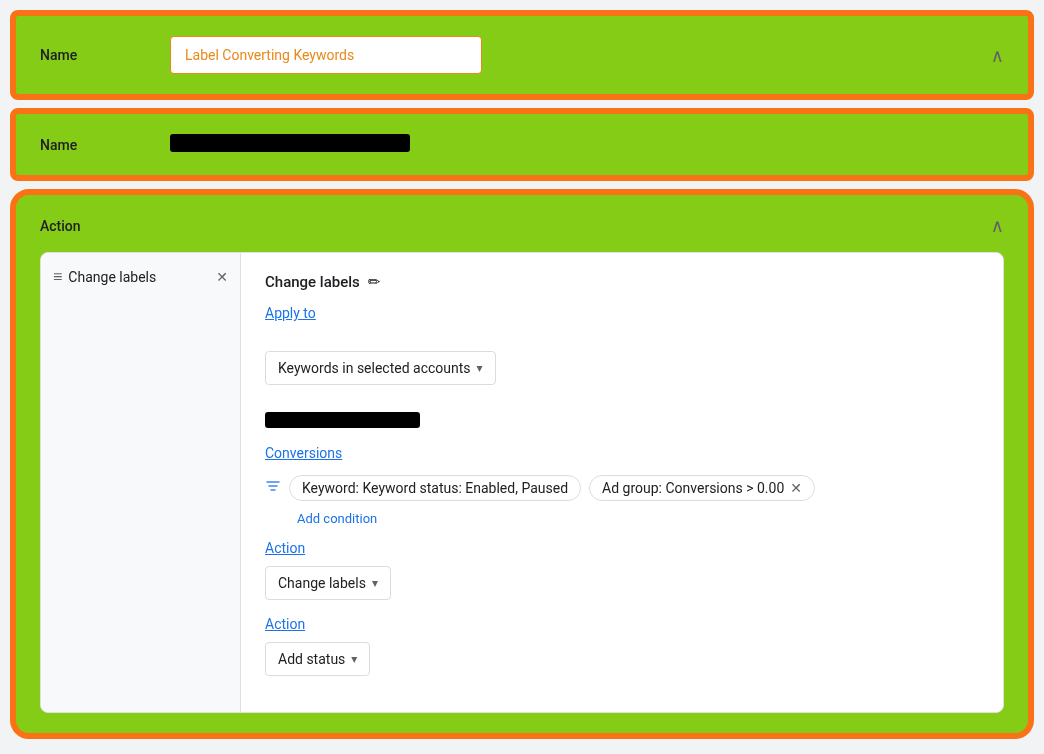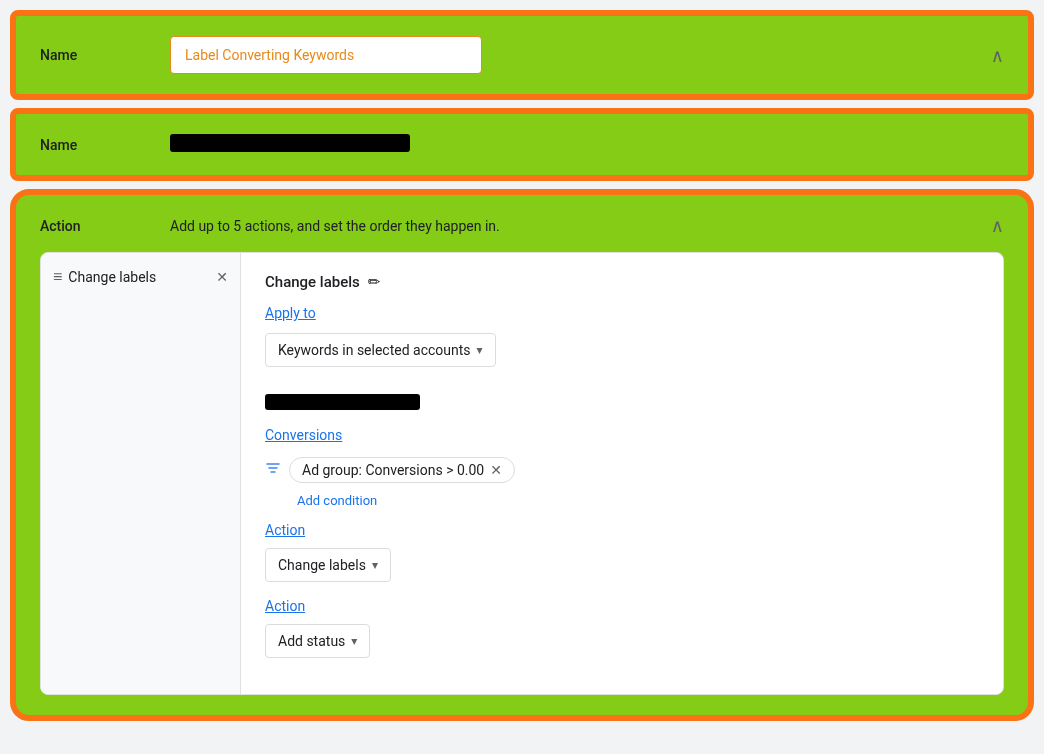--- a/index.html
+++ b/index.html
@@ -158,21 +158,21 @@
       color: #5f6368;
       font-size: 16px;
       cursor: pointer;
     }
 
     .section-link {
       font-size: 14px;
       color: #1a73e8;
       text-decoration: underline;
       cursor: pointer;
-      margin-bottom: 12px;
+      margin-bottom: 30px;
       display: inline-block;
     }
 
     .dropdown-btn {
       display: flex;
       align-items: center;
       border: 1px solid #dadce0;
       border-radius: 4px;
       padding: 8px 12px;
       background: #fff;
@@ -291,21 +291,20 @@
     <div class="card-label">Name</div>
     <div class="card-content">
       <span class="owner-redacted"></span>
     </div>
   </div>
 </div>
 
 <div class="card action-card">
   <div class="action-header">
     <div class="action-title">Action</div>
-    <div class="action-desc">Add up to 5 actions, and set the order they happen in.</div>
     <div class="card-chevron">∧</div>
   </div>
 
   <div class="action-body">
 
     <div class="action-sidebar">
       <span class="drag-icon">≡</span>
       <span class="sidebar-label">Change labels</span>
       <button class="remove-btn">
         <span>✕</span>
@@ -338,20 +337,23 @@
       
       <a class="conditions-link">Conversions</a>
 
       <div class="conditions-row">
         <span class="filter-icon">
           <svg width="16" height="16" viewBox="0 0 16 16" fill="none" xmlns="http://www.w3.org/2000/svg">
             <path d="M2 4h12M4 8h8M6 12h4" stroke="#4285f4" stroke-width="1.5" stroke-linecap="round"></path>
           </svg>
         </span>
 
+        <div class="condition-chip">
+          <span>Keyword: Keyword status: Enabled, Paused</span>
+        </div>
 
         <div class="condition-chip">
           <span>Ad group: Conversions &gt; 0.00</span>
           <button class="chip-remove">✕</button>
         </div>
       </div>
 
       <a class="add-condition-link">Add condition</a>
 
       

